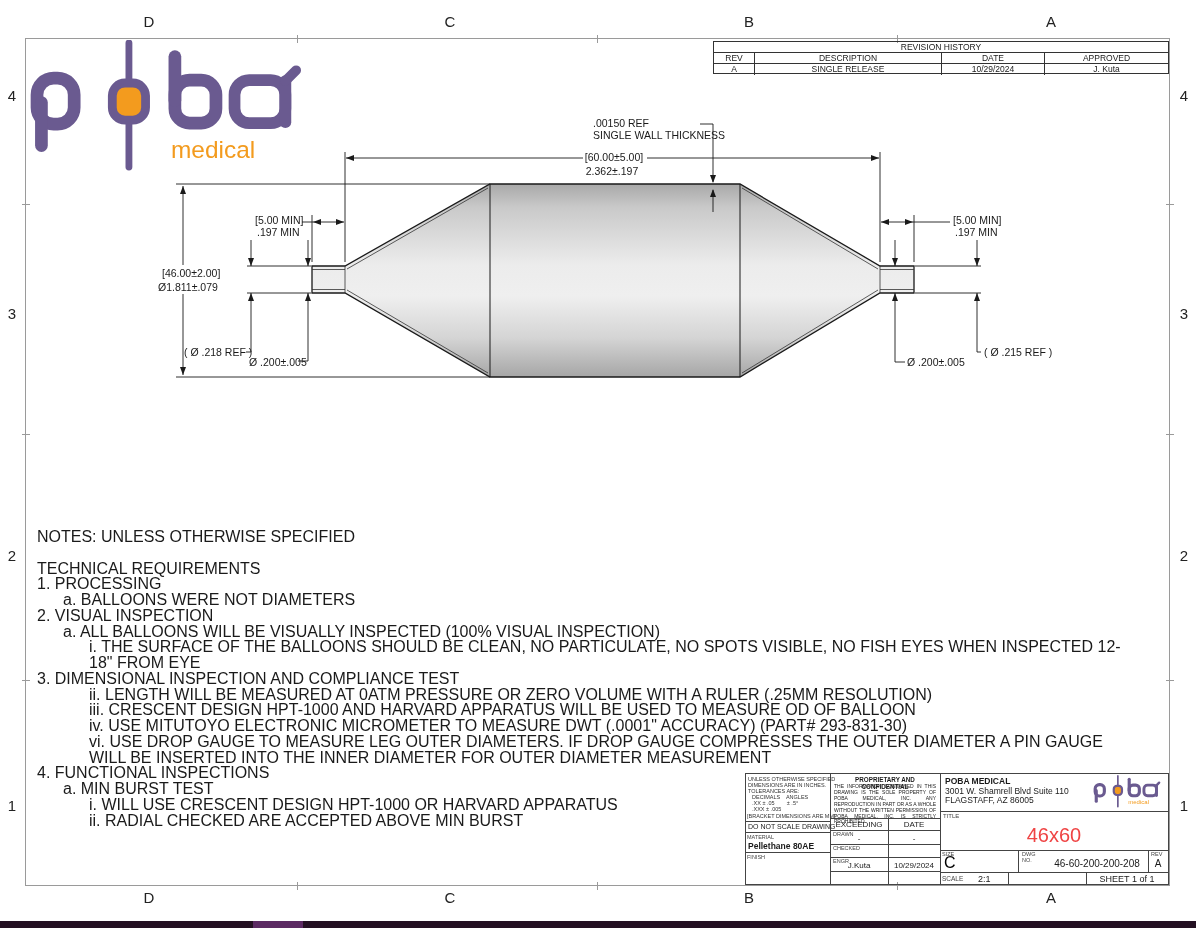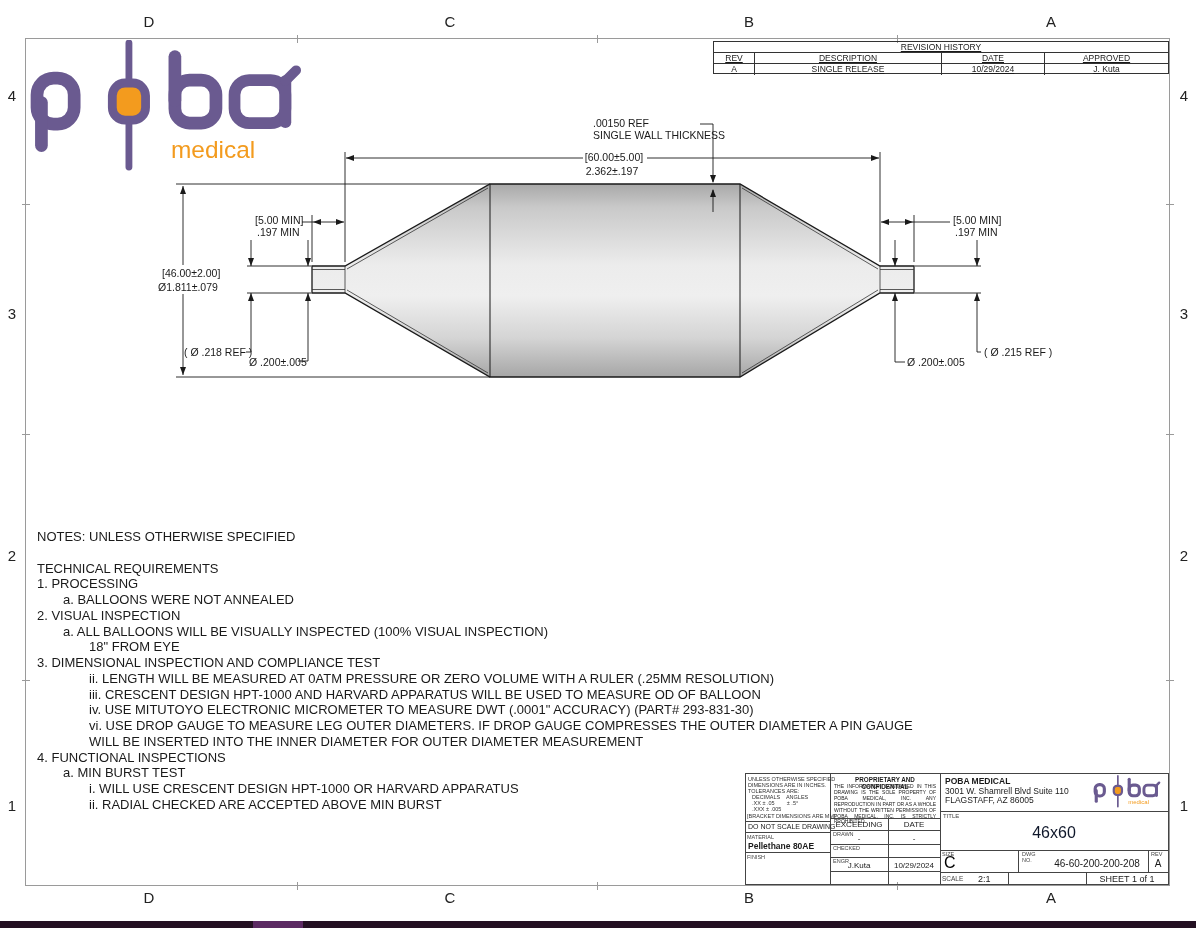--- a/index.html
+++ b/index.html
@@ -5,27 +5,27 @@
   html,body{margin:0;padding:0;background:#fff;}
   #page{position:relative;width:1196px;height:928px;background:#ffffff;overflow:hidden;
         font-family:"Liberation Sans", sans-serif;color:#1a1a1a;}
   .abs{position:absolute;}
   .line{position:absolute;background:#444;}
   .frameline{position:absolute;background:#9a9a9a;}
   .zone{position:absolute;font-size:15px;color:#222;width:24px;text-align:center;}
   
   #revtable{position:absolute;left:713px;top:41px;width:456px;height:33px;border:1px solid #333;
             font-size:8.5px;box-sizing:border-box;}
-  #revtable .rrow{display:flex;height:11px;line-height:11px;border-bottom:1px solid #333;box-sizing:border-box;text-decoration:underline;}
+  #revtable .rrow{display:flex;height:11px;line-height:11px;border-bottom:1px solid #333;box-sizing:border-box;}
   #revtable .rrow:last-child{border-bottom:none;}
   #revtable .rcell{text-align:center;box-sizing:border-box;border-right:1px solid #333;overflow:hidden;}
   #revtable .rcell:last-child{border-right:none;}
   .c-rev{width:41px;} .c-desc{width:187px;} .c-date{width:103px;} .c-appr{flex:1;}
   
-  #notes{position:absolute;left:37px;top:529px;width:690px;font-size:13px;color:#1a1a1a;}
+  #notes{position:absolute;left:37px;top:529px;width:690px;font-size:16px;color:#1a1a1a;}
   #notes .nline{height:15.75px;line-height:15.75px;white-space:nowrap;}
   #notes .ind1{padding-left:26px;}
   #notes .ind2{padding-left:52px;}
   
   .tb-tiny{position:absolute;font-size:5.5px;color:#333;line-height:6.4px;}
   .tb-small{position:absolute;font-size:8.5px;}
   .tb-label{position:absolute;font-size:5.5px;color:#444;}
   svg text{font-family:"Liberation Sans", sans-serif;}
   .dimtxt{font-size:10.5px;fill:#1a1a1a;}
 </style>
@@ -218,23 +218,24 @@
       <text class="dimtxt" x="907" y="366">Ø .200±.005</text>
       <text class="dimtxt" x="984" y="356">( Ø .215 REF )</text>
     </g>
   </svg>
 
   <div id="notes">
     <div class="nline">NOTES: UNLESS OTHERWISE SPECIFIED</div>
     <div class="nline"></div>
     <div class="nline">TECHNICAL REQUIREMENTS</div>
     <div class="nline">1. PROCESSING</div>
-    <div class="nline ind1">a. BALLOONS WERE NOT ANNEALED</div>
+    <div class="nline ind1">a. BALLOONS WERE NOT DIAMETERS</div>
     <div class="nline">2. VISUAL INSPECTION</div>
     <div class="nline ind1">a. ALL BALLOONS WILL BE VISUALLY INSPECTED (100% VISUAL INSPECTION)</div>
+    <div class="nline ind2">i. THE SURFACE OF THE BALLOONS SHOULD BE CLEAN, NO PARTICULATE, NO SPOTS VISIBLE, NO FISH EYES WHEN INSPECTED 12-</div>
     <div class="nline ind2">18" FROM EYE</div>
     <div class="nline">3. DIMENSIONAL INSPECTION AND COMPLIANCE TEST</div>
     <div class="nline ind2">ii. LENGTH WILL BE MEASURED AT 0ATM PRESSURE OR ZERO VOLUME WITH A RULER (.25MM RESOLUTION)</div>
     <div class="nline ind2">iii. CRESCENT DESIGN HPT-1000 AND HARVARD APPARATUS WILL BE USED TO MEASURE OD OF BALLOON</div>
     <div class="nline ind2">iv. USE MITUTOYO ELECTRONIC MICROMETER TO MEASURE DWT (.0001" ACCURACY) (PART# 293-831-30)</div>
     <div class="nline ind2">vi. USE DROP GAUGE TO MEASURE LEG OUTER DIAMETERS. IF DROP GAUGE COMPRESSES THE OUTER DIAMETER A PIN GAUGE</div>
     <div class="nline ind2">WILL BE INSERTED INTO THE INNER DIAMETER FOR OUTER DIAMETER MEASUREMENT</div>
     <div class="nline">4. FUNCTIONAL INSPECTIONS</div>
     <div class="nline ind1">a. MIN BURST TEST</div>
     <div class="nline ind2">i. WILL USE CRESCENT DESIGN HPT-1000 OR HARVARD APPARATUS</div>
@@ -304,21 +305,21 @@
         <rect x="86" y="44" width="34" height="38" rx="13" stroke-width="9" fill="#f39b1e"></rect>
         <rect x="150" y="41" width="42" height="44" rx="15" stroke-width="13"></rect>
         <line x1="150" y1="17" x2="150" y2="62" stroke-width="13"></line>
         <rect x="211" y="41" width="52" height="44" rx="15" stroke-width="12"></rect>
         <line x1="263" y1="42" x2="263" y2="84" stroke-width="12"></line>
         <line x1="263" y1="42" x2="274" y2="31" stroke-width="10"></line>
       </g>
       <text x="146" y="121" font-size="25" fill="#f39b1e">medical</text>
     </svg>
     <div class="abs" style="left:943px;top:813px;font-size:6px;color:#444;">TITLE</div>
-    <div class="abs" style="left:940px;top:824px;width:228px;font-size:16px;text-align:center;color:#0f172a;">46x60</div>
+    <div class="abs" style="left:940px;top:824px;width:228px;font-size:20px;text-align:center;color:#ef4444;">46x60</div>
     <div class="tb-label" style="left:942px;top:851px;">SIZE</div>
     <div class="abs" style="left:944px;top:854px;font-size:16px;color:#000;">C</div>
     <div class="tb-label" style="left:1022px;top:851px;">DWG</div>
     <div class="tb-label" style="left:1022px;top:857px;">NO.</div>
     <div class="abs" style="left:1048px;top:858px;width:98px;font-size:10px;text-align:center;">46-60-200-200-208</div>
     <div class="tb-label" style="left:1151px;top:851px;">REV</div>
     <div class="abs" style="left:1148px;top:858px;width:20px;font-size:10px;text-align:center;">A</div>
     <div class="abs" style="left:942px;top:875px;font-size:6.5px;color:#444;">SCALE</div>
     <div class="abs" style="left:978px;top:874px;font-size:9px;">2:1</div>
     <div class="abs" style="left:1086px;top:874px;width:82px;font-size:9px;text-align:center;">SHEET 1 of 1</div>

